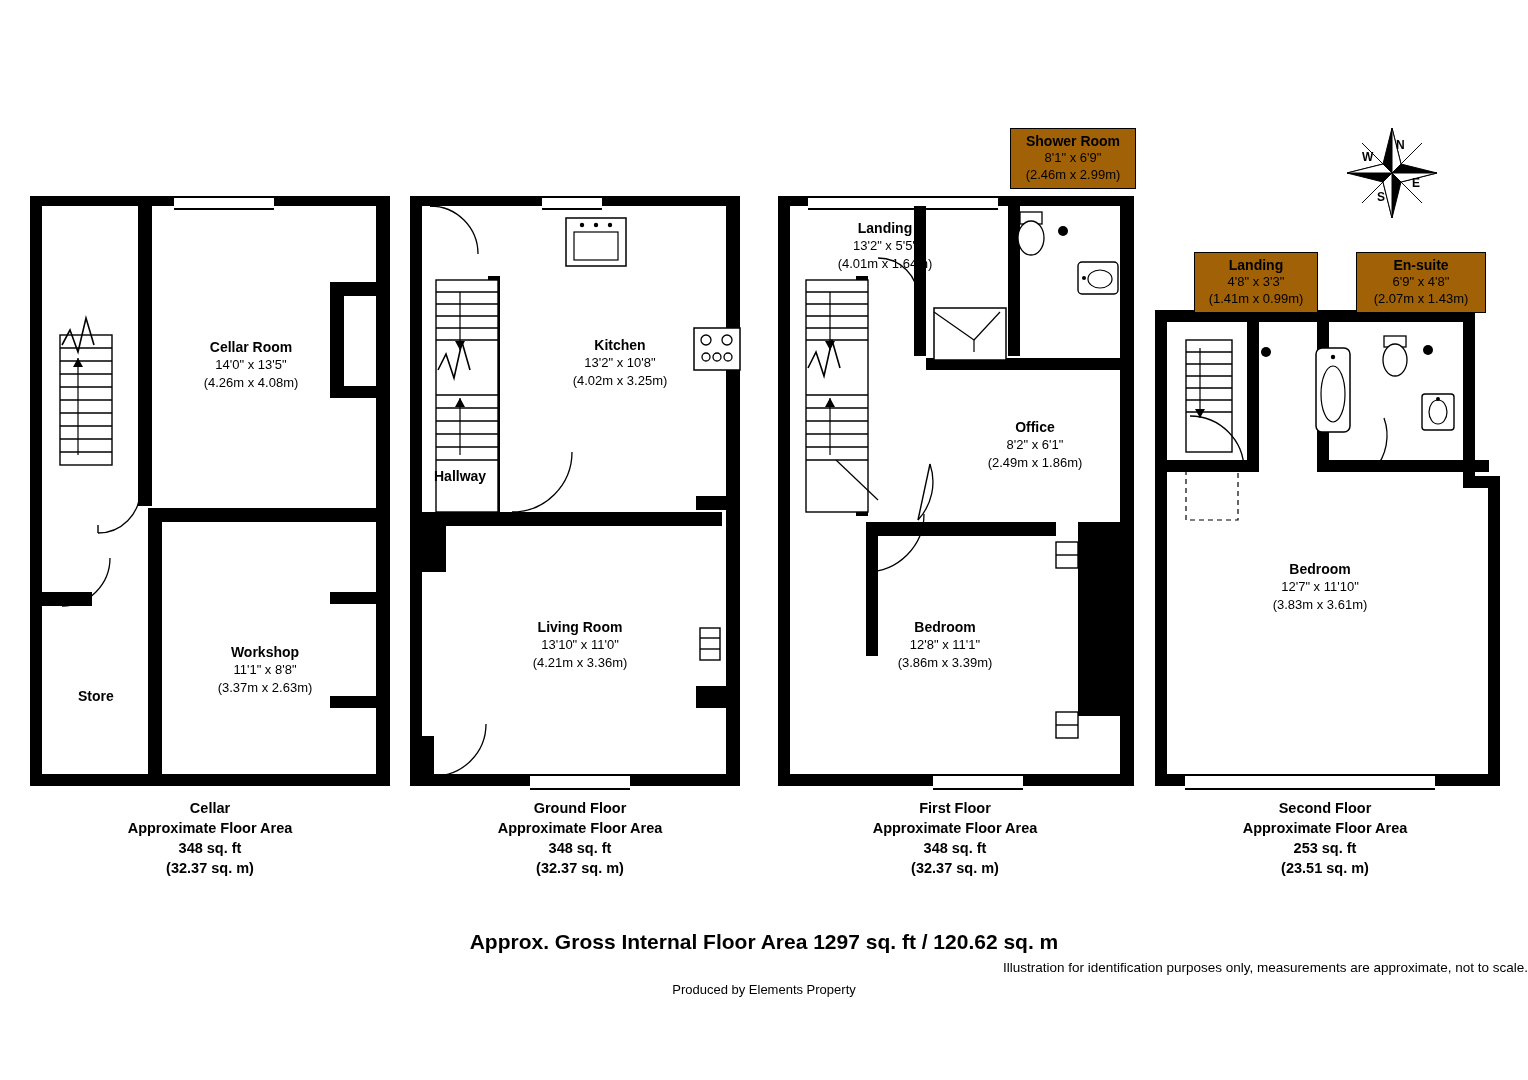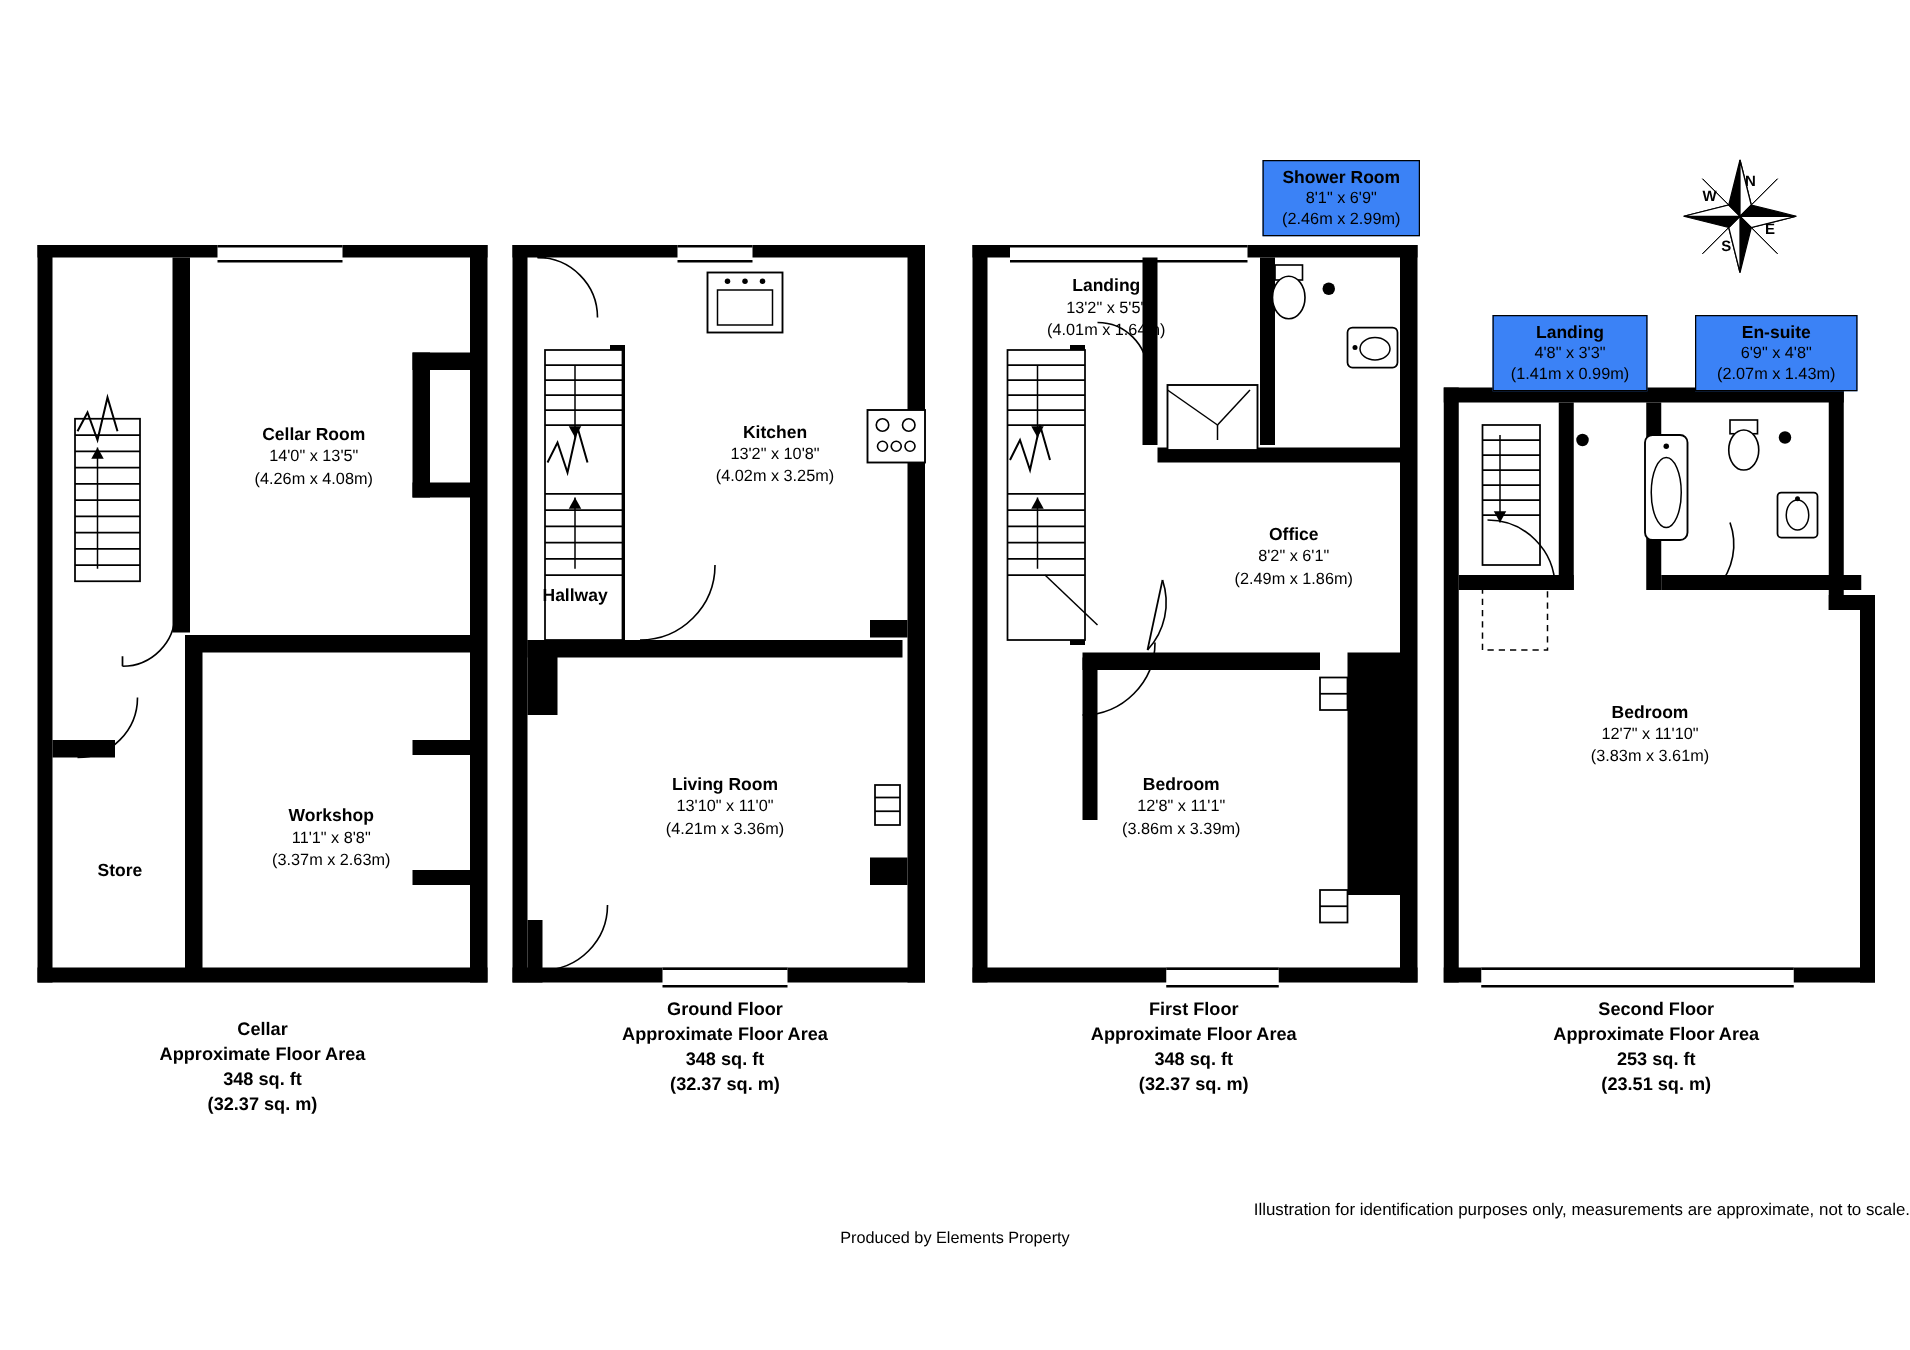--- a/index.html
+++ b/index.html
@@ -50,21 +50,21 @@
   }
   .roomname-only {
     position: absolute;
     font-weight: bold;
     font-size: 14px;
     white-space: nowrap;
   }
   .boxlabel {
     position: absolute;
     border: 1.5px solid #000;
-    background: #3b82f6;
+    background: #a16207;
     text-align: center;
     line-height: 1.3;
     font-size: 13px;
     padding: 3px 6px 4px 6px;
     white-space: nowrap;
   }
   .boxlabel .nm {
     font-weight: bold;
     font-size: 14px;
     display: block;
@@ -432,21 +432,21 @@
     <span class="nm">En-suite</span>
     <span class="dim">6'9" x 4'8"</span><br>
     <span class="dim">(2.07m x 1.43m)</span>
   </div>
   <div class="label" style="left:1210px; top:560px; width:220px;">
     <div class="nm">Bedroom</div>
     <div class="dim">12'7" x 11'10"</div>
     <div class="dim">(3.83m x 3.61m)</div>
   </div>
 
-  <div class="floorcap" style="left:40px; top:798px; width:340px;margin-top:16px;">
+  <div class="floorcap" style="left:40px; top:798px; width:340px;">
     <div>Cellar</div>
     <div>Approximate Floor Area</div>
     <div>348 sq. ft</div>
     <div>(32.37 sq. m)</div>
   </div>
   <div class="floorcap" style="left:420px; top:798px; width:320px;">
     <div>Ground Floor</div>
     <div>Approximate Floor Area</div>
     <div>348 sq. ft</div>
     <div>(32.37 sq. m)</div>
@@ -457,16 +457,17 @@
     <div>348 sq. ft</div>
     <div>(32.37 sq. m)</div>
   </div>
   <div class="floorcap" style="left:1160px; top:798px; width:330px;">
     <div>Second Floor</div>
     <div>Approximate Floor Area</div>
     <div>253 sq. ft</div>
     <div>(23.51 sq. m)</div>
   </div>
 
+  <div class="gross" style="top:930px;">Approx. Gross Internal Floor Area 1297 sq. ft / 120.62 sq. m</div>
   <div class="disclaimer" style="top:960px;">Illustration for identification purposes only, measurements are approximate, not to scale.</div>
   <div class="producer" style="top:982px;">Produced by Elements Property</div>
 
 </div>
 
 </body></html>

